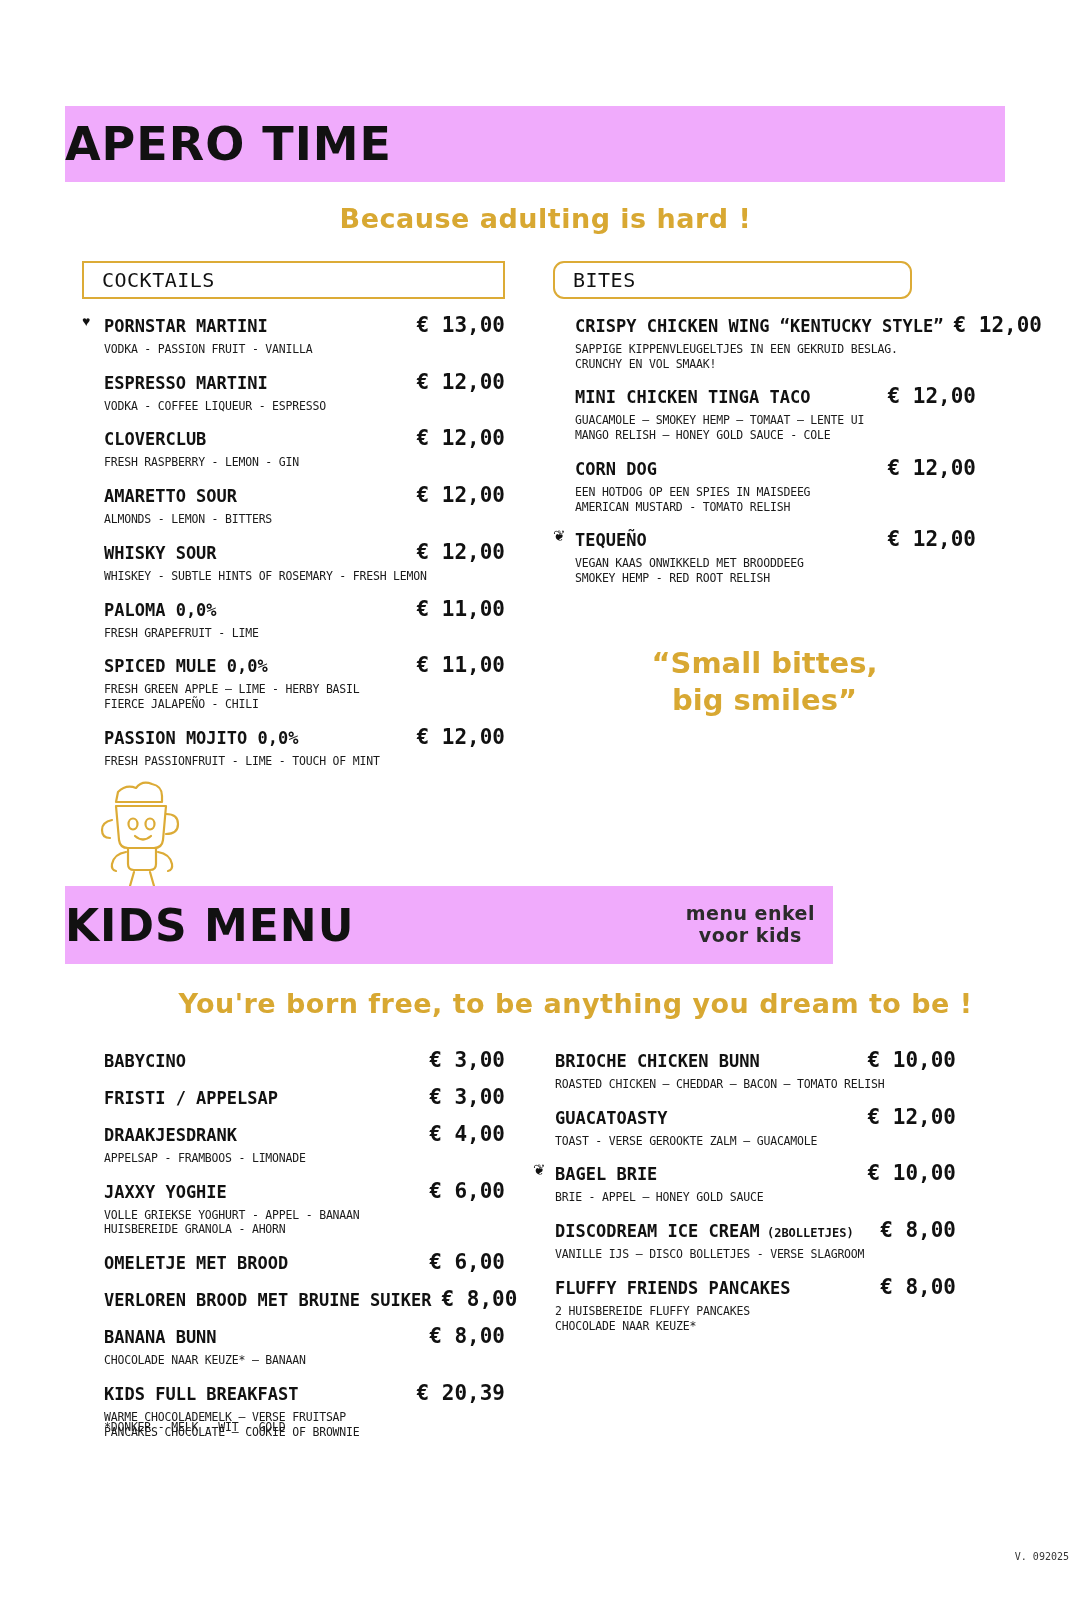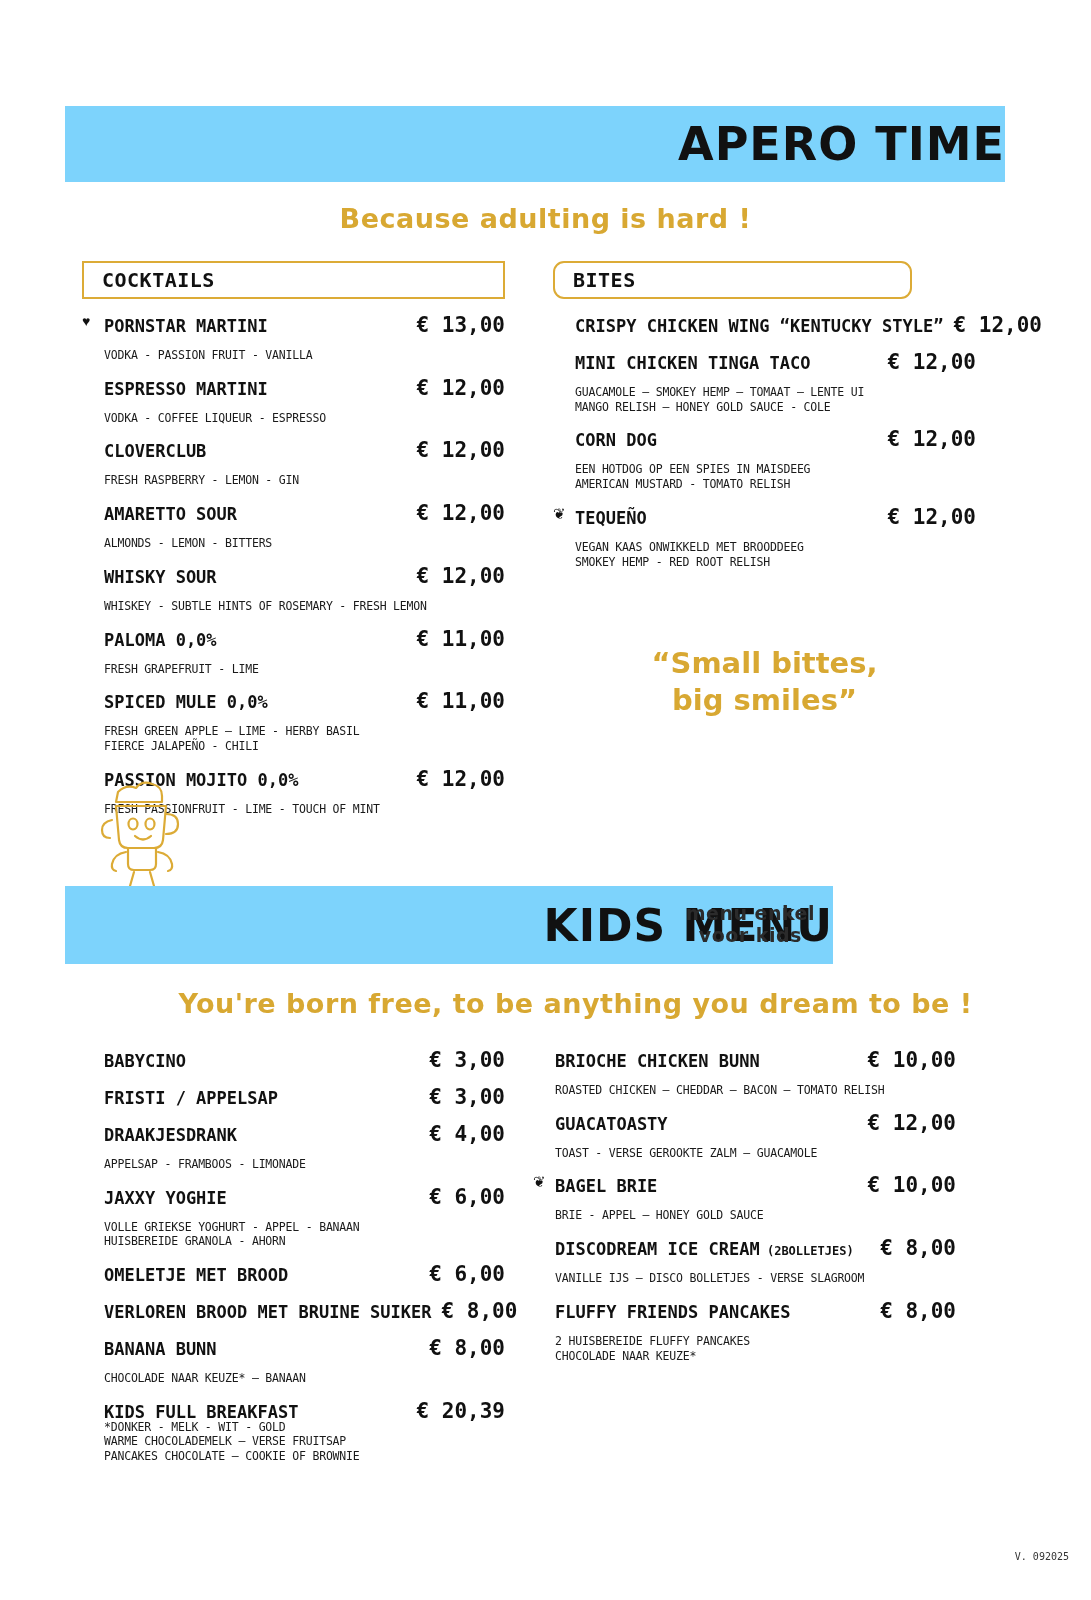--- a/index.html
+++ b/index.html
@@ -11,24 +11,24 @@
     font-family: "Liberation Sans", sans-serif;
     color: #1a1a1a;
     position: relative;
     overflow: hidden;
   }
   .page { position: relative; width: 1091px; height: 1600px; }
 
   
   .banner {
     position: absolute;
-    background: #7dd3fc;
+    background: #f0abfc;
     display: flex;
     align-items: center;
-    justify-content: flex-end;
+    justify-content: flex-start;
   }
   .banner-title {
     font-family: "DejaVu Sans", sans-serif;
     font-weight: 700;
     letter-spacing: 1px;
     color: #111;
     font-size: 46px;
     text-transform: uppercase;
   }
   #apero-banner { left: 65px; top: 106px; width: 940px; height: 76px; }
@@ -65,21 +65,21 @@
   .sec-box {
     position: absolute;
     border: 2px solid #dcab36;
     height: 38px;
     display: flex;
     align-items: center;
     padding-left: 18px;
   }
   .sec-box span {
     font-family: "DejaVu Sans Mono", monospace;
-    font-weight: 700;
+    font-weight: 400;
     font-size: 20px;
     letter-spacing: .5px;
     color: #111;
   }
   #cocktails-box { left: 82px; top: 261px; width: 423px; }
   #bites-box     { left: 553px; top: 261px; width: 359px; border-radius: 11px; }
 
   
   .list { position: absolute; }
   #cocktails-list { left: 82px; top: 313px; width: 423px; }
@@ -104,21 +104,21 @@
     font-size: 21px;
     color: #111;
     white-space: nowrap;
     padding-left: 10px;
   }
   .item-desc {
     font-family: "DejaVu Sans Mono", monospace;
     font-size: 11.5px;
     line-height: 1.28;
     color: #1a1a1a;
-    margin-top: 11px;
+    margin-top: 5px;
     letter-spacing: -0.2px;
   }
   .marker {
     position: absolute;
     left: 0;
     top: 1px;
     font-size: 14px;
     color: #111;
     line-height: 1;
   }
@@ -237,20 +237,21 @@
         </div>
         <div class="item-desc">FRESH PASSIONFRUIT - LIME - TOUCH OF MINT</div>
       </div>
     </div>
   <div class="list" id="bites-list">
       <div class="item">
         <div class="item-row">
           <div class="item-name">CRISPY CHICKEN WING “KENTUCKY STYLE”</div>
           <div class="item-price">€ 12,00</div>
         </div>
+        <div class="item-desc">SAPPIGE KIPPENVLEUGELTJES IN EEN GEKRUID BESLAG.<br>CRUNCHY EN VOL SMAAK!</div>
       </div>
       <div class="item">
         <div class="item-row">
           <div class="item-name">MINI CHICKEN TINGA TACO</div>
           <div class="item-price">€ 12,00</div>
         </div>
         <div class="item-desc">GUACAMOLE – SMOKEY HEMP – TOMAAT – LENTE UI<br>MANGO RELISH – HONEY GOLD SAUCE - COLE</div>
       </div>
       <div class="item">
         <div class="item-row">

